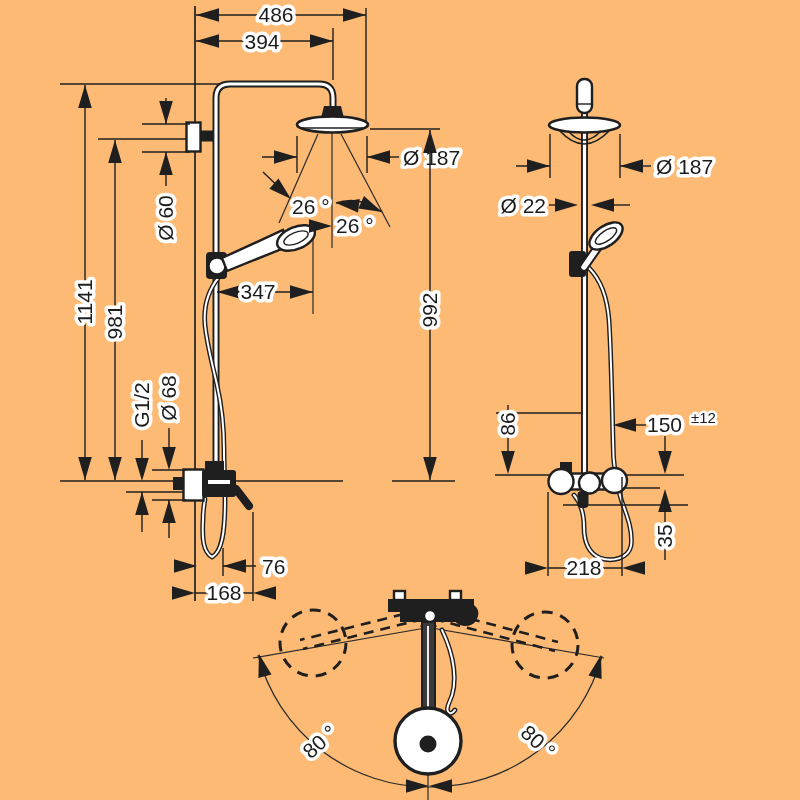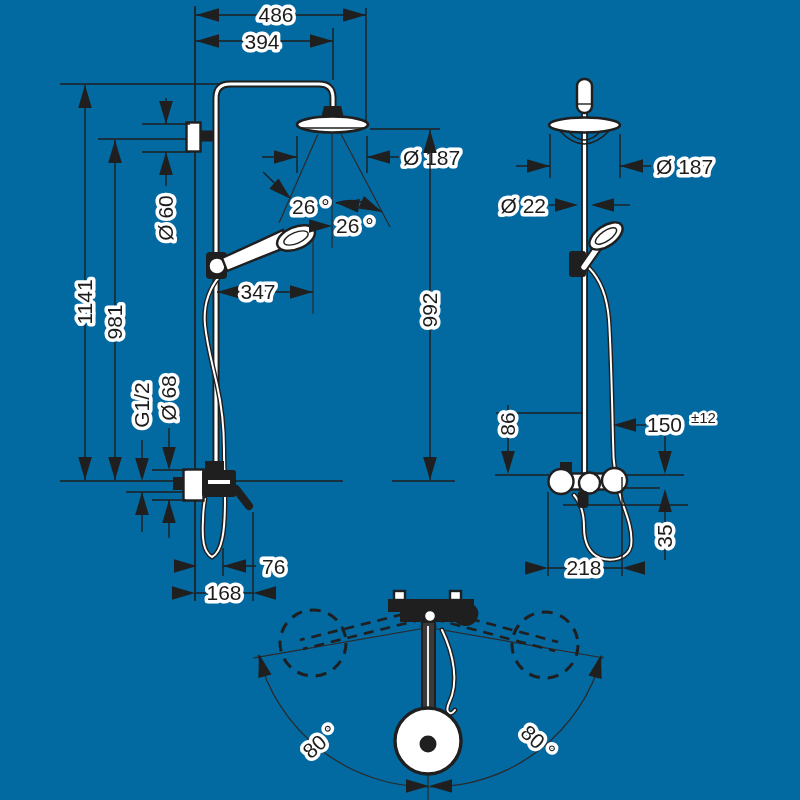--- a/index.html
+++ b/index.html
@@ -1,16 +1,16 @@
 <!DOCTYPE html>
 <html><head>
 <meta charset="utf-8">
 <style>
   html,body{margin:0;padding:0;background:#ffffff;}
-  .stage{width:800px;height:800px;background:#0369a1;position:relative;overflow:hidden;}
+  .stage{width:800px;height:800px;background:#fdba74;position:relative;overflow:hidden;}
   svg{display:block;}
   .dim{font-family:"Liberation Sans",sans-serif;font-size:21px;fill:#1c1c1c;
        paint-order:stroke;stroke:#ffffff;stroke-width:7px;stroke-linejoin:round;}
   .dim-sm{font-family:"Liberation Sans",sans-serif;font-size:15px;fill:#1c1c1c;
        paint-order:stroke;stroke:#ffffff;stroke-width:5px;stroke-linejoin:round;}
   .ln{stroke:#1f1f1f;stroke-width:1.4;fill:none;}
   .ln2{stroke:#1f1f1f;stroke-width:1.7;fill:none;}
   .out{stroke:#1f1f1f;stroke-width:2.4;fill:#ffffff;}
   .outthick{stroke:#1f1f1f;stroke-width:2.7;fill:#ffffff;}
   .solid{fill:#1f1f1f;stroke:none;}

